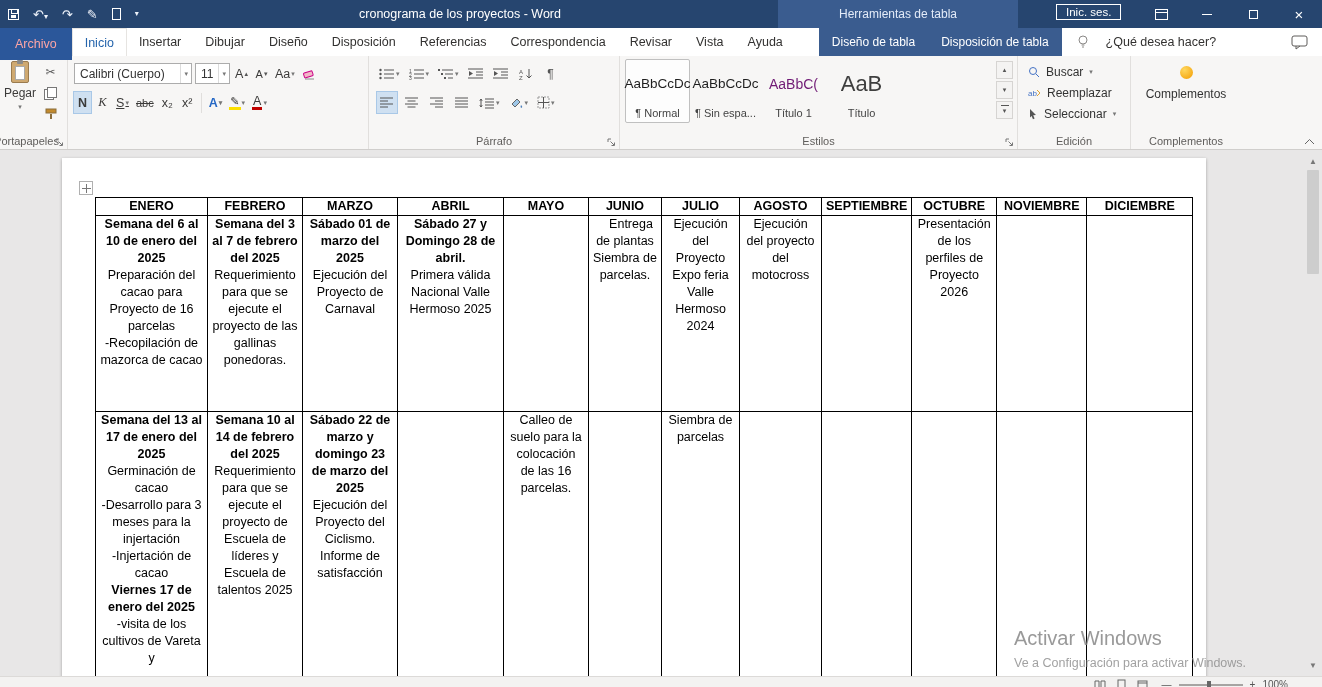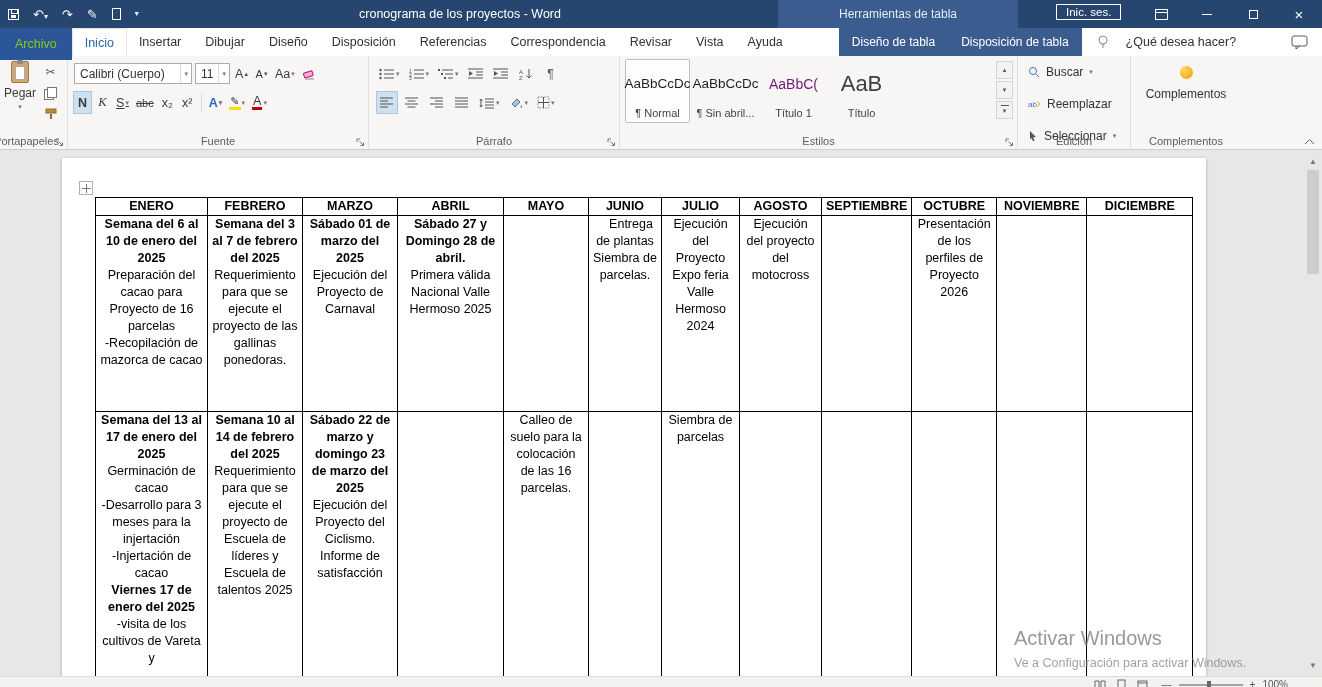--- a/index.html
+++ b/index.html
@@ -22,24 +22,24 @@
   .tb-right{position:absolute;right:0;top:0;height:28px;display:flex;align-items:stretch}
   .tb-btn{width:46px;display:flex;align-items:center;justify-content:center}
   .ic-min{width:10px;height:1px;background:#fff}
   .ic-max{width:9px;height:9px;border:1px solid #fff}
   .ic-close{font-size:15px;color:#fff;line-height:1}
   .ic-ribbonopt{width:13px;height:11px;border:1px solid #fff;position:relative}
   .ic-ribbonopt::before{content:"";position:absolute;left:0;right:0;top:2px;height:1px;background:#fff}
 
   
   #tabrow{position:absolute;left:0;top:28px;width:100%;height:28px;background:#fff;display:flex;align-items:stretch;font-size:12.5px;z-index:5}
-  .tab-file{background:#2b579a;color:#84cc16;padding:16px 15px;display:flex;align-items:center}
+  .tab-file{background:#2b579a;color:#fca5a5;padding:16px 15px;display:flex;align-items:center}
   .tab{padding:0 12px;display:flex;align-items:center;color:#323130;white-space:nowrap}
   .tab.active{color:#2464ac;border:1px solid #e6e4e1;border-bottom:0;background:#fff}
-  .ctx-tabs{margin-left:44px;background:#3a5c8f;display:flex}
+  .ctx-tabs{margin-left:24px;background:#3a5c8f;display:flex}
   .ctx-tab{padding:0 13px;display:flex;align-items:center;color:#fff;font-size:12px;white-space:nowrap}
   .tellme{display:flex;align-items:center;gap:17px;margin-left:15px;color:#323130;white-space:nowrap}
   .comment{margin-left:auto;margin-right:14px;display:flex;align-items:center}
 
   
   #ribbon{position:absolute;left:0;top:56px;width:100%;height:94px;background:#f7f6f5;border-bottom:1px solid #d0cecc}
   .group{position:absolute;top:0;height:93px;border-right:1px solid #e1dfdd;display:flex;flex-direction:column}
   .g-body{flex:1;position:relative}
   .g-label{height:17px;display:flex;align-items:center;justify-content:center;font-size:11px;color:#5f5d5b;position:relative;white-space:nowrap}
   .launcher{position:absolute;right:3px;bottom:2px}
@@ -86,21 +86,21 @@
   .scard.selected{border-color:#c0c0c0;background:#fdfdfd}
   .sprev{flex:1;display:flex;align-items:center;font-size:13.5px;color:#1f1f1f;overflow:hidden;white-space:nowrap}
   .sprev.h1{color:#701a75;font-size:14px}
   .sprev.h2{color:#7d9dc2;font-size:13px}
   .sprev.big{font-size:22px;color:#3f3f3f}
   .sname{font-size:11px;color:#444;white-space:nowrap;overflow:hidden;max-width:62px}
   .gal-col{position:absolute;right:4px;top:5px;display:flex;flex-direction:column;gap:2px}
   .gal-b{width:17px;height:18px;border:1px solid #d6d4d2;background:#f4f3f2;display:flex;flex-direction:column;align-items:center;justify-content:center;font-size:7px;color:#555}
   .gal-b .bar{width:8px;height:1px;background:#555;margin-bottom:1px}
 
-  .erows{position:absolute;top:6px;left:0;right:0;display:flex;flex-direction:column;gap:12px}
+  .erows{position:absolute;top:6px;left:0;right:0;display:flex;flex-direction:column;gap:1px}
   .erow{display:flex;align-items:center;gap:6px;height:20px;padding-left:10px;font-size:12px;color:#333}
 
   .addin{position:absolute;left:0;top:6px;right:0;display:flex;flex-direction:column;align-items:center;gap:8px;font-size:12px;color:#333;padding-top:4px}
   .dot{width:13px;height:13px;border-radius:50%;background:radial-gradient(circle at 35% 30%,#ffd75e,#f39c00)}
   .collapse{position:absolute;right:7px;bottom:4px}
 
   
   #doc{position:absolute;left:0;top:150px;width:100%;height:526px;background:#e8e7e7;overflow:hidden}
   #page{position:absolute;left:62px;top:8px;width:1144px;height:640px;background:#fff;box-shadow:0 1px 3px rgba(0,0,0,.3)}
   .move-handle{position:absolute;left:17px;top:23px;width:14px;height:14px;border:1px solid #b0b0b0;background:#fff;display:flex;align-items:center;justify-content:center}
@@ -281,28 +281,20 @@
         <span class="sbtn">
             <span class="colbar y">✎</span>
             <span class="dd">▾</span>
           </span>
         <span class="sbtn">
             <span class="colbar">A</span>
             <span class="dd">▾</span>
           </span>
       </div>
     </div>
-    <div class="g-label">
-      <span>Fuente</span>
-      <span class="launcher">
-          <svg width="9" height="9">
-            <path d="M1 1h3M1 1v3M3.5 3.5L7 7M7.5 4.5V7.5H4.5" stroke="#777" fill="none"></path>
-          </svg>
-        </span>
-    </div>
   </div>
 
   <div class="group" id="g-par">
     <div class="g-body">
       <div class="prow r1">
         <span class="pbtn">
             <svg width="16" height="12">
               <circle cx="1.5" cy="2" r="1.2" fill="#555"></circle>
               <circle cx="1.5" cy="6" r="1.2" fill="#555"></circle>
               <circle cx="1.5" cy="10" r="1.2" fill="#555"></circle>
@@ -405,21 +397,21 @@
 
   <div class="group" id="g-styles">
     <div class="g-body">
       <div class="sgal">
         <div class="scard selected">
           <span class="sprev">AaBbCcDc</span>
           <span class="sname">¶ Normal</span>
         </div>
         <div class="scard">
           <span class="sprev">AaBbCcDc</span>
-          <span class="sname">¶ Sin abril...</span>
+          <span class="sname">¶ Sin espa...</span>
         </div>
         <div class="scard">
           <span class="sprev h1">AaBbC(</span>
           <span class="sname">Título 1</span>
         </div>
         <div class="scard">
           <span class="sprev big">AaB</span>
           <span class="sname">Título</span>
         </div>
       </div>

